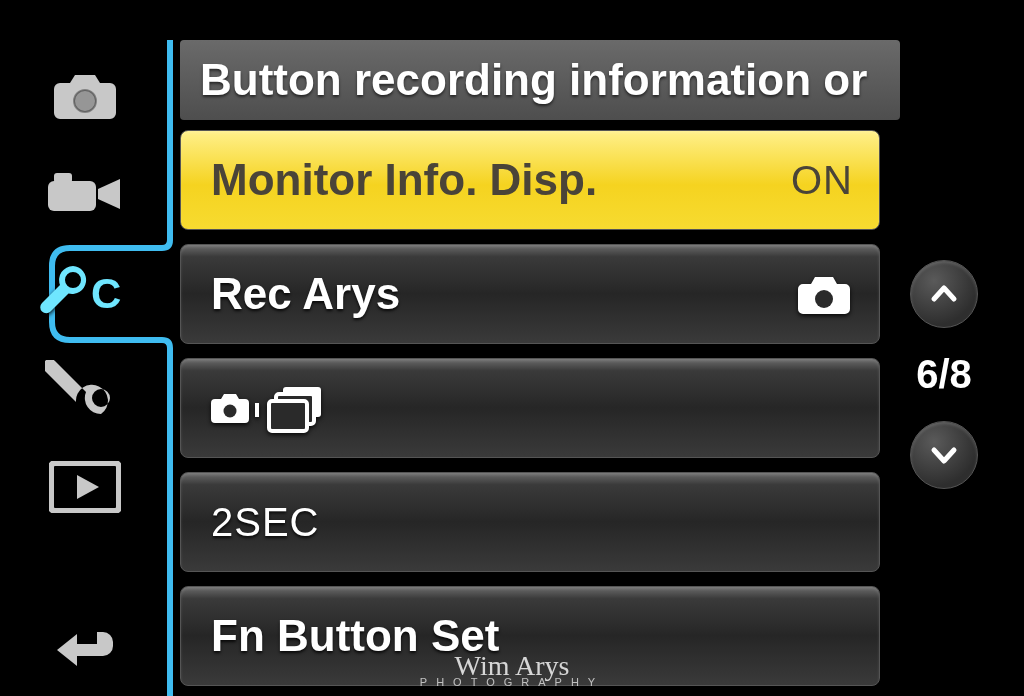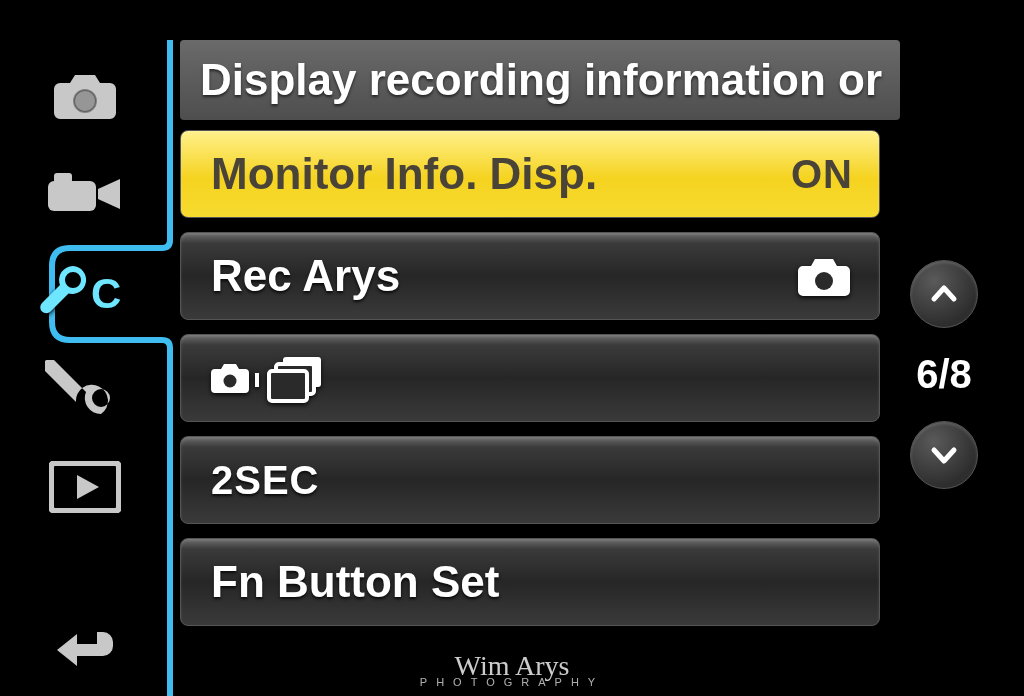--- a/index.html
+++ b/index.html
@@ -80,21 +80,21 @@
   .menu {
     position: absolute;
     left: 180px;
     top: 130px;
     width: 700px;
     display: flex;
     flex-direction: column;
     gap: 14px;
   }
   .menu-row {
-    height: 88px;
+    height: 100px;
     border-radius: 8px;
     background: linear-gradient(180deg,#6b6b6b 0%,#3a3a3a 12%,#262626 50%,#3a3a3a 100%);
     border: 1px solid #555;
     color: #fff;
     display: flex;
     align-items: center;
     justify-content: space-between;
     padding: 0 26px 0 30px;
     font-size: 44px;
     font-weight: 600;
@@ -102,21 +102,21 @@
     box-shadow: inset 0 2px 3px rgba(255,255,255,0.12), 0 3px 5px rgba(0,0,0,0.6);
     gap: 30px;
   }
   .menu-row.selected {
     background: linear-gradient(180deg,#fff08a 0%,#f5d320 55%,#f7db30 100%);
     color: #4a4438;
     text-shadow: none;
   }
   .menu-row .value {
     font-size: 40px;
-    font-weight: 700;
+    font-weight: 400;
     letter-spacing: 1px;
   }
   .menu-row.selected .value { color: #4a4438; }
 
   .value-icon { display: flex; align-items: center; }
   .value-icon svg { filter: drop-shadow(0 2px 2px rgba(0,0,0,0.8)); }
 
   
   .pagenav {
     position: absolute;
@@ -203,21 +203,21 @@
       </svg>
     </div>
   </div>
 
   <div class="back-btn">
     <svg width="64" height="48" viewBox="0 0 64 48">
       <path fill="currentColor" d="M44 6h6a10 10 0 0 1 10 10v4a10 10 0 0 1-10 10H24v10L4 24 24 8v10h20z" transform="translate(0,4)"></path>
     </svg>
   </div>
 
-  <div class="header">Display recording information or</div>
+  <div class="header">Button recording information or</div>
 
   <div class="menu">
 
     <div class="menu-row selected">
       <span>Monitor Info. Disp.</span>
       <span class="value">ON</span>
     </div>
 
     <div class="menu-row">
       <span>Rec Arys</span>

